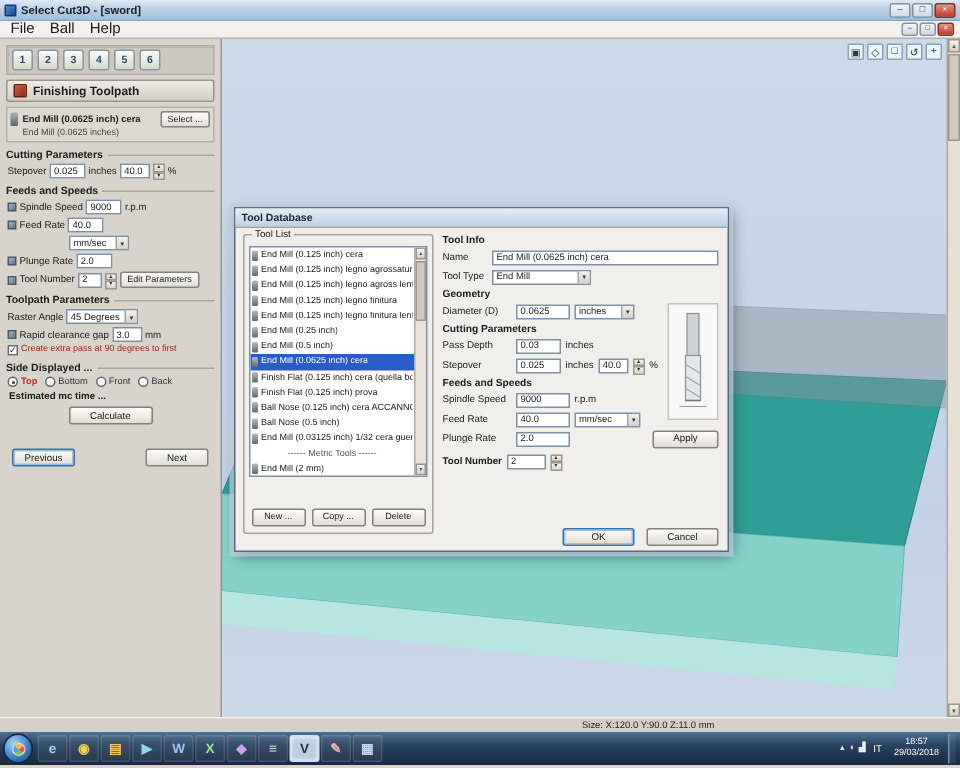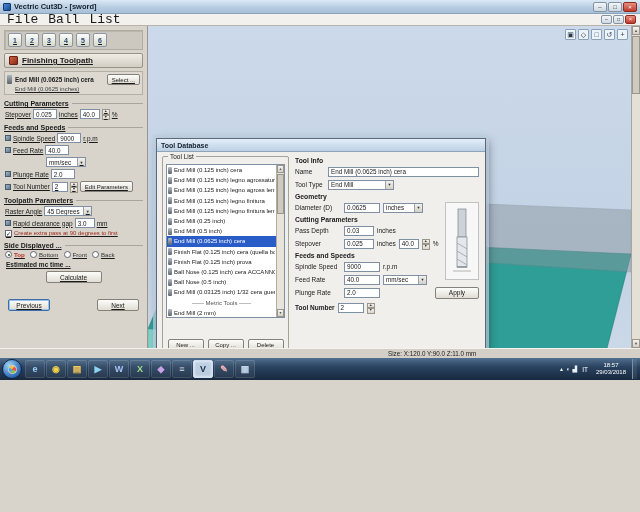--- a/index.html
+++ b/index.html
@@ -11,25 +11,25 @@
   .titlebar{height:14px;display:flex;align-items:center;padding:0 3px;gap:3px;
             background:linear-gradient(#dce9f6,#b4cbe0 60%,#a8c0d8);border-bottom:1px solid #8ba4bd;}
   .app-ico{width:8px;height:8px;background:linear-gradient(135deg,#4a8ad4,#1a4a94);border:1px solid #123a70;border-radius:1px;}
   .title-text{font-size:7.5px;font-weight:bold;color:#15202c;}
   .win-ctl{margin-left:auto;display:flex;gap:1px;}
   .wc{width:14px;height:10px;display:flex;align-items:center;justify-content:center;
       font-size:6px;line-height:1;background:linear-gradient(#f4f6f8,#cfd9e2);
       border:1px solid #8494a4;border-radius:2px;color:#223;}
   .wc.close{background:linear-gradient(#e89080,#c0392b);color:#fff;border-color:#8e2a20;}
   .menubar{height:12px;display:flex;align-items:center;background:#f2f1ee;border-bottom:1px solid #b8b4ac;padding:0 2px;}
-  .menu-item{padding:0 5px;font-size:13px;cursor:default;font-family:Liberation Mono, monospace;}
+  .menu-item{padding:0 5px;font-size:10px;cursor:default;}
   .child-ctl{margin-left:auto;display:flex;gap:1px;padding-right:2px;}
   .child-ctl .wc{width:11px;height:9px;font-size:5px;}
   
-  .content{display:flex;height:322px;text-decoration:underline;}
+  .content{display:flex;height:452px;}
   
   .sidebar{width:148px;background:#d8d4cb;border-right:1px solid #9a968c;padding:2px 0;overflow:hidden;}
   .steps-frame{margin:2px 4px;padding:2px 3px;border:1px solid #b0aca2;background:#ccc8bf;
                box-shadow:inset 1px 1px 0 #bab6ac;display:flex;gap:3px;}
   .step{width:14px;height:14px;display:flex;align-items:center;justify-content:center;
         background:linear-gradient(#fdfdfb,#d6d9c8);border:1px solid #8a96a4;border-radius:2px;
         font-size:7px;font-weight:bold;color:#2a4a7a;}
   .panel-title{margin:3px 4px;height:15px;display:flex;align-items:center;gap:4px;padding:0 4px;
                background:linear-gradient(#efece5,#d2cec4);border:1px solid #98948a;border-radius:2px;
                font-size:8px;font-weight:bold;}
@@ -143,30 +143,30 @@
          padding:0 3px;text-align:center;}
   .show-desktop{width:5px;height:20px;border-left:1px solid #7890a8;background:rgba(255,255,255,.08);}
 </style>
 </head>
 <body>
 
 <div class="screen">
 
   <div class="titlebar">
     <span class="app-ico"></span>
-    <span class="title-text">Vectric Cut3D - [sword]</span>
+    <span class="title-text">Select Cut3D - [sword]</span>
     <span class="win-ctl">
       <span class="wc">–</span>
       <span class="wc">□</span>
       <span class="wc close">×</span>
     </span>
   </div>
 
   <div class="menubar">
-    <span class="menu-items"><span class="menu-item">File</span><span class="menu-item">Ball</span><span class="menu-item">List</span></span>
+    <span class="menu-items"><span class="menu-item">File</span><span class="menu-item">Ball</span><span class="menu-item">Help</span></span>
     <span class="child-ctl">
       <span class="wc">–</span>
       <span class="wc">□</span>
       <span class="wc close">×</span>
     </span>
   </div>
 
   <div class="content">
 
     <div class="sidebar">

